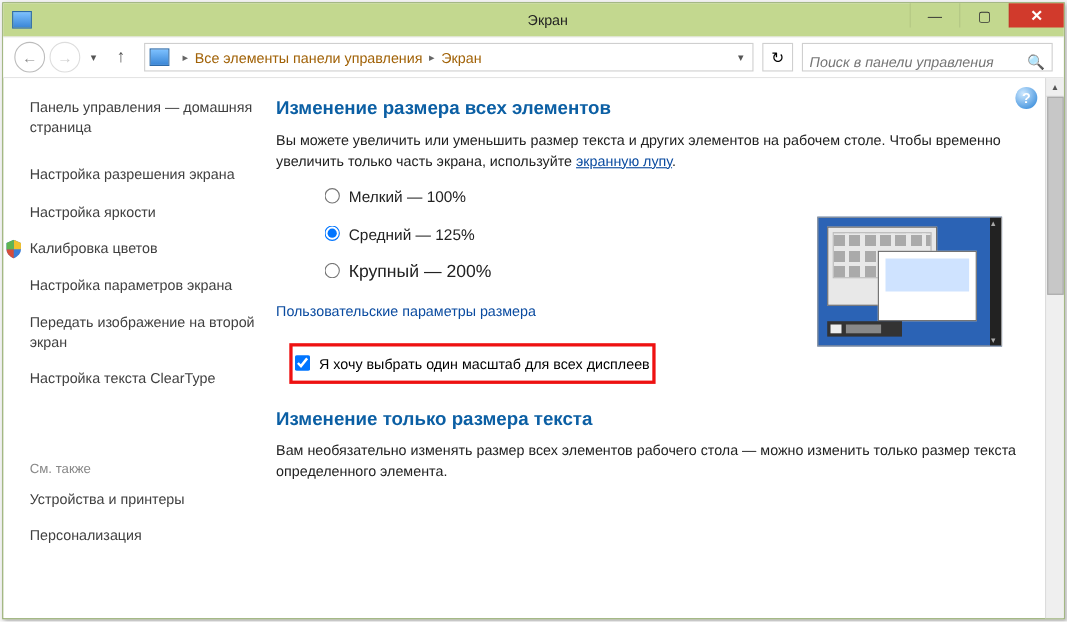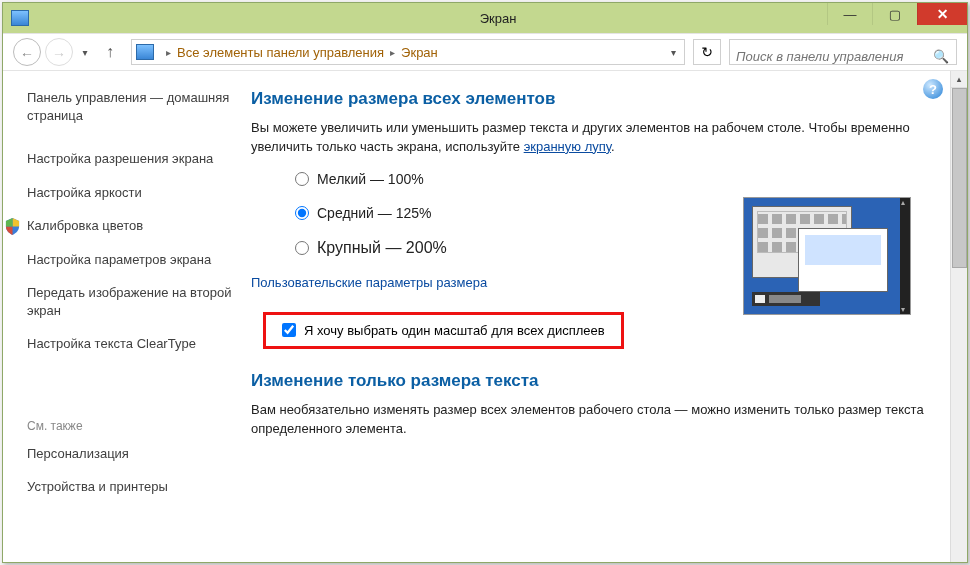--- a/index.html
+++ b/index.html
@@ -42,38 +42,38 @@
 .sidebar-item.shield { position: relative; }
 .shield-icon { position: absolute; left: -22px; top: 1px; width: 15px; height: 17px; }
 .sidebar-section { font-size: 12px; color: #888; margin-top: 66px; margin-bottom: 12px; }
 
 .main { flex: 1; padding: 18px 36px 0 0; overflow: hidden; position: relative; }
 .heading { font-size: 17px; color: #0b5fa4; font-weight: 700; margin-bottom: 10px; }
 .body-text { font-size: 13px; color: #222; line-height: 1.45; margin-bottom: 14px; }
 .body-text a { color: #0a4ba0; }
 
 .radio-group { margin: 8px 0 16px 44px; }
-.radio-row { display: flex; align-items: center; font-size: 14px; margin-bottom: 18px; color: #222; }
+.radio-row { display: flex; font-size: 14px; margin-bottom: 18px; color: #222; }
 .radio-row input { margin-right: 8px; width: 14px; height: 14px; }
 
 .preview-box { position: absolute; right: 56px; top: 126px; width: 168px; height: 118px; border: 1px solid #999; background: #2b63b5; display:flex; align-items:flex-end; justify-content:center; padding:8px; }
 .preview-inner1 { position:absolute; top:8px; left:8px; width:100px; height:72px; background:#e8e8e8; border:1px solid #666; }
 .preview-inner1::before { content:""; position:absolute; top:4px; left:4px; right:4px; bottom:24px; background:repeating-linear-gradient(90deg,#aaa 0 10px,#e8e8e8 10px 14px), repeating-linear-gradient(0deg,#aaa 0 10px,#e8e8e8 10px 14px); background-blend-mode: lighten; border:1px solid #bbb; }
 .preview-inner2 { position:absolute; top:30px; left:54px; width:90px; height:64px; background:#fff; border:1px solid #666; }
 .preview-inner2::before { content:""; position:absolute; top:6px; left:6px; right:6px; height:30px; background:#cfe3ff; }
 .preview-taskbar { position:absolute; bottom:8px; left:8px; width:68px; height:14px; background:#333; }
 .preview-taskbar::before { content:""; position:absolute; left:3px; top:3px; width:10px; height:8px; background:#eee; }
 .preview-taskbar::after { content:""; position:absolute; left:17px; top:3px; width:32px; height:8px; background:#888; }
 .preview-scroll { position:absolute; right:0; top:0; bottom:0; width:10px; background:#222; }
 .preview-scroll::before { content:"▴"; color:#aaa; font-size:8px; position:absolute; top:0; left:1px; }
 .preview-scroll::after { content:"▾"; color:#aaa; font-size:8px; position:absolute; bottom:0; left:1px; }
 
 .link-text { font-size: 13px; color: #0a4ba0; margin: 4px 0 22px 0; cursor:pointer; }
 
-.highlight-box { border: 3px solid #e11; padding: 8px 16px; display: inline-flex; align-items: flex-start; font-size: 13px; margin-bottom: 22px; margin-left: 12px; }
+.highlight-box { border: 3px solid #e11; padding: 8px 2px; display: inline-flex; align-items: flex-start; font-size: 13px; margin-bottom: 22px; margin-left: 12px; }
 .highlight-box input { margin-right: 8px; width: 14px; height: 14px; }
 
 </style>
 </head>
 <body>
 
 <div class="window">
 
   <div class="titlebar">
     <div class="titlebar-icon"></div>
@@ -120,22 +120,22 @@
           <path d="M8 9 L8 18 C4 16 1 13 1 9 Z" fill="#d64d3b"></path>
           <path d="M8 0 L1 3 V9 L8 9 Z" fill="#5fb551"></path>
         </svg>
         <span>Калибровка цветов</span>
       </div>
       <div class="sidebar-item">Настройка параметров экрана</div>
       <div class="sidebar-item">Передать изображение на второй экран</div>
       <div class="sidebar-item">Настройка текста ClearType</div>
 
       <div class="sidebar-section">См. также</div>
+      <div class="sidebar-item">Устройства и принтеры</div>
       <div class="sidebar-item">Персонализация</div>
-      <div class="sidebar-item">Устройства и принтеры</div>
     </div>
 
     <div class="main">
       <div class="heading">Изменение размера всех элементов</div>
       <div class="body-text">
         <span>Вы можете увеличить или уменьшить размер текста и других элементов на рабочем столе. Чтобы временно увеличить только часть экрана, используйте </span><a href="#">экранную лупу</a><span>.</span>
       </div>
 
       <div class="radio-group">
         <label class="radio-row">

